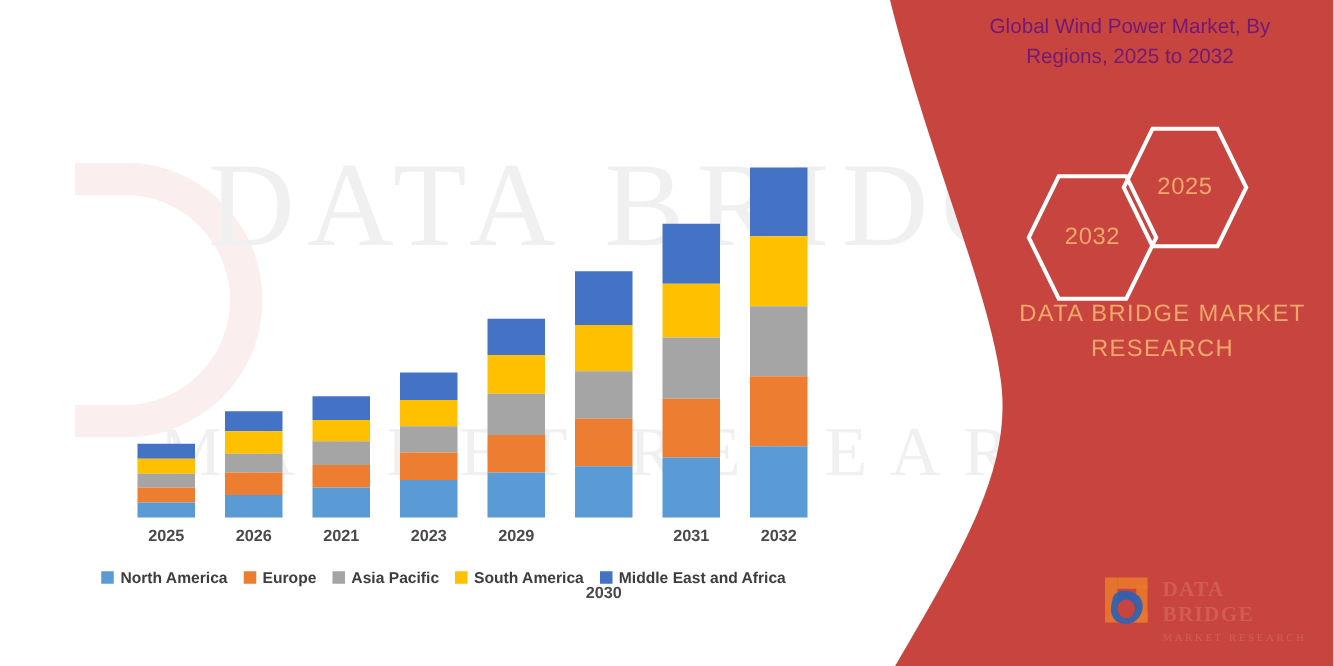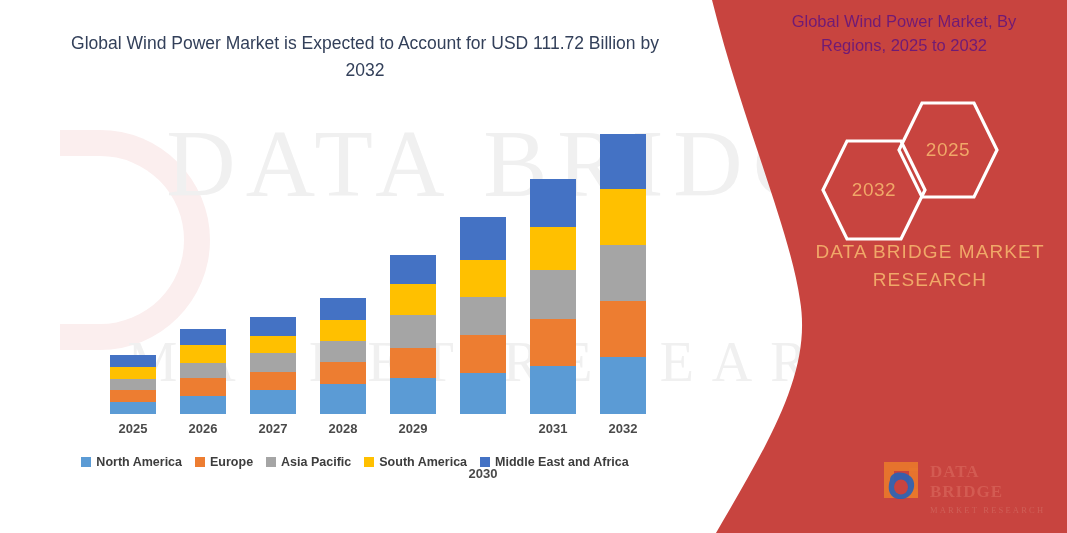--- a/index.html
+++ b/index.html
@@ -251,21 +251,20 @@
       <path d="M31 10 L40 10 L40 40 L31 40 Z" fill="#e8762c" opacity="0.95"></path>
       <path d="M12 22 C 12 14, 24 12, 32 18 C 40 24, 36 40, 24 41 C 14 42, 8 34, 12 22 Z" fill="#2b62b5" opacity="0.92"></path>
       <ellipse cx="23" cy="29" rx="7" ry="7.5" fill="#c8443f"></ellipse>
     </svg>
     <div class="logo-text">
       <div class="logo-main">DATA BRIDGE</div>
       <div class="logo-sub">MARKET RESEARCH</div>
     </div>
   </div>
 
-  <div class="chart-title">Global Wind Power Market is Expected to Account for USD 111.72 Billion by 2032</div>
 
   <div class="plot">
     <div id="bars">
         <div class="bar-group" style="left: 110px;">
           <div class="seg" style="height: 11.9441px; background: rgb(68, 114, 196);"></div>
           <div class="seg" style="height: 11.9441px; background: rgb(255, 192, 0);"></div>
           <div class="seg" style="height: 10.9488px; background: rgb(165, 165, 165);"></div>
           <div class="seg" style="height: 11.9441px; background: rgb(237, 125, 49);"></div>
           <div class="seg" style="height: 11.9441px; background: rgb(91, 155, 213);"></div>
         </div>
@@ -315,22 +314,22 @@
           <div class="seg" style="height: 54.9928px; background: rgb(68, 114, 196);"></div>
           <div class="seg" style="height: 55.9882px; background: rgb(255, 192, 0);"></div>
           <div class="seg" style="height: 55.9882px; background: rgb(165, 165, 165);"></div>
           <div class="seg" style="height: 55.9882px; background: rgb(237, 125, 49);"></div>
           <div class="seg" style="height: 56.9835px; background: rgb(91, 155, 213);"></div>
         </div>
       </div>
     <div class="xlabels" id="xlabels">
         <div class="xlabel" style="left: 98px;">2025</div>
         <div class="xlabel" style="left: 168px;">2026</div>
-        <div class="xlabel" style="left: 238px;">2027</div>
-        <div class="xlabel" style="left: 308px;">2028</div>
+        <div class="xlabel" style="left: 238px;">2021</div>
+        <div class="xlabel" style="left: 308px;">2023</div>
         <div class="xlabel" style="left: 378px;">2029</div>
         <div class="xlabel" style="left: 448px; margin-top: 45px;">2030</div>
         <div class="xlabel" style="left: 518px;">2031</div>
         <div class="xlabel" style="left: 588px;">2032</div>
       </div>
   </div>
 
   <div class="legend" id="legend">
       <div class="legend-item">
         <span class="swatch" style="background: rgb(91, 155, 213);"></span>

